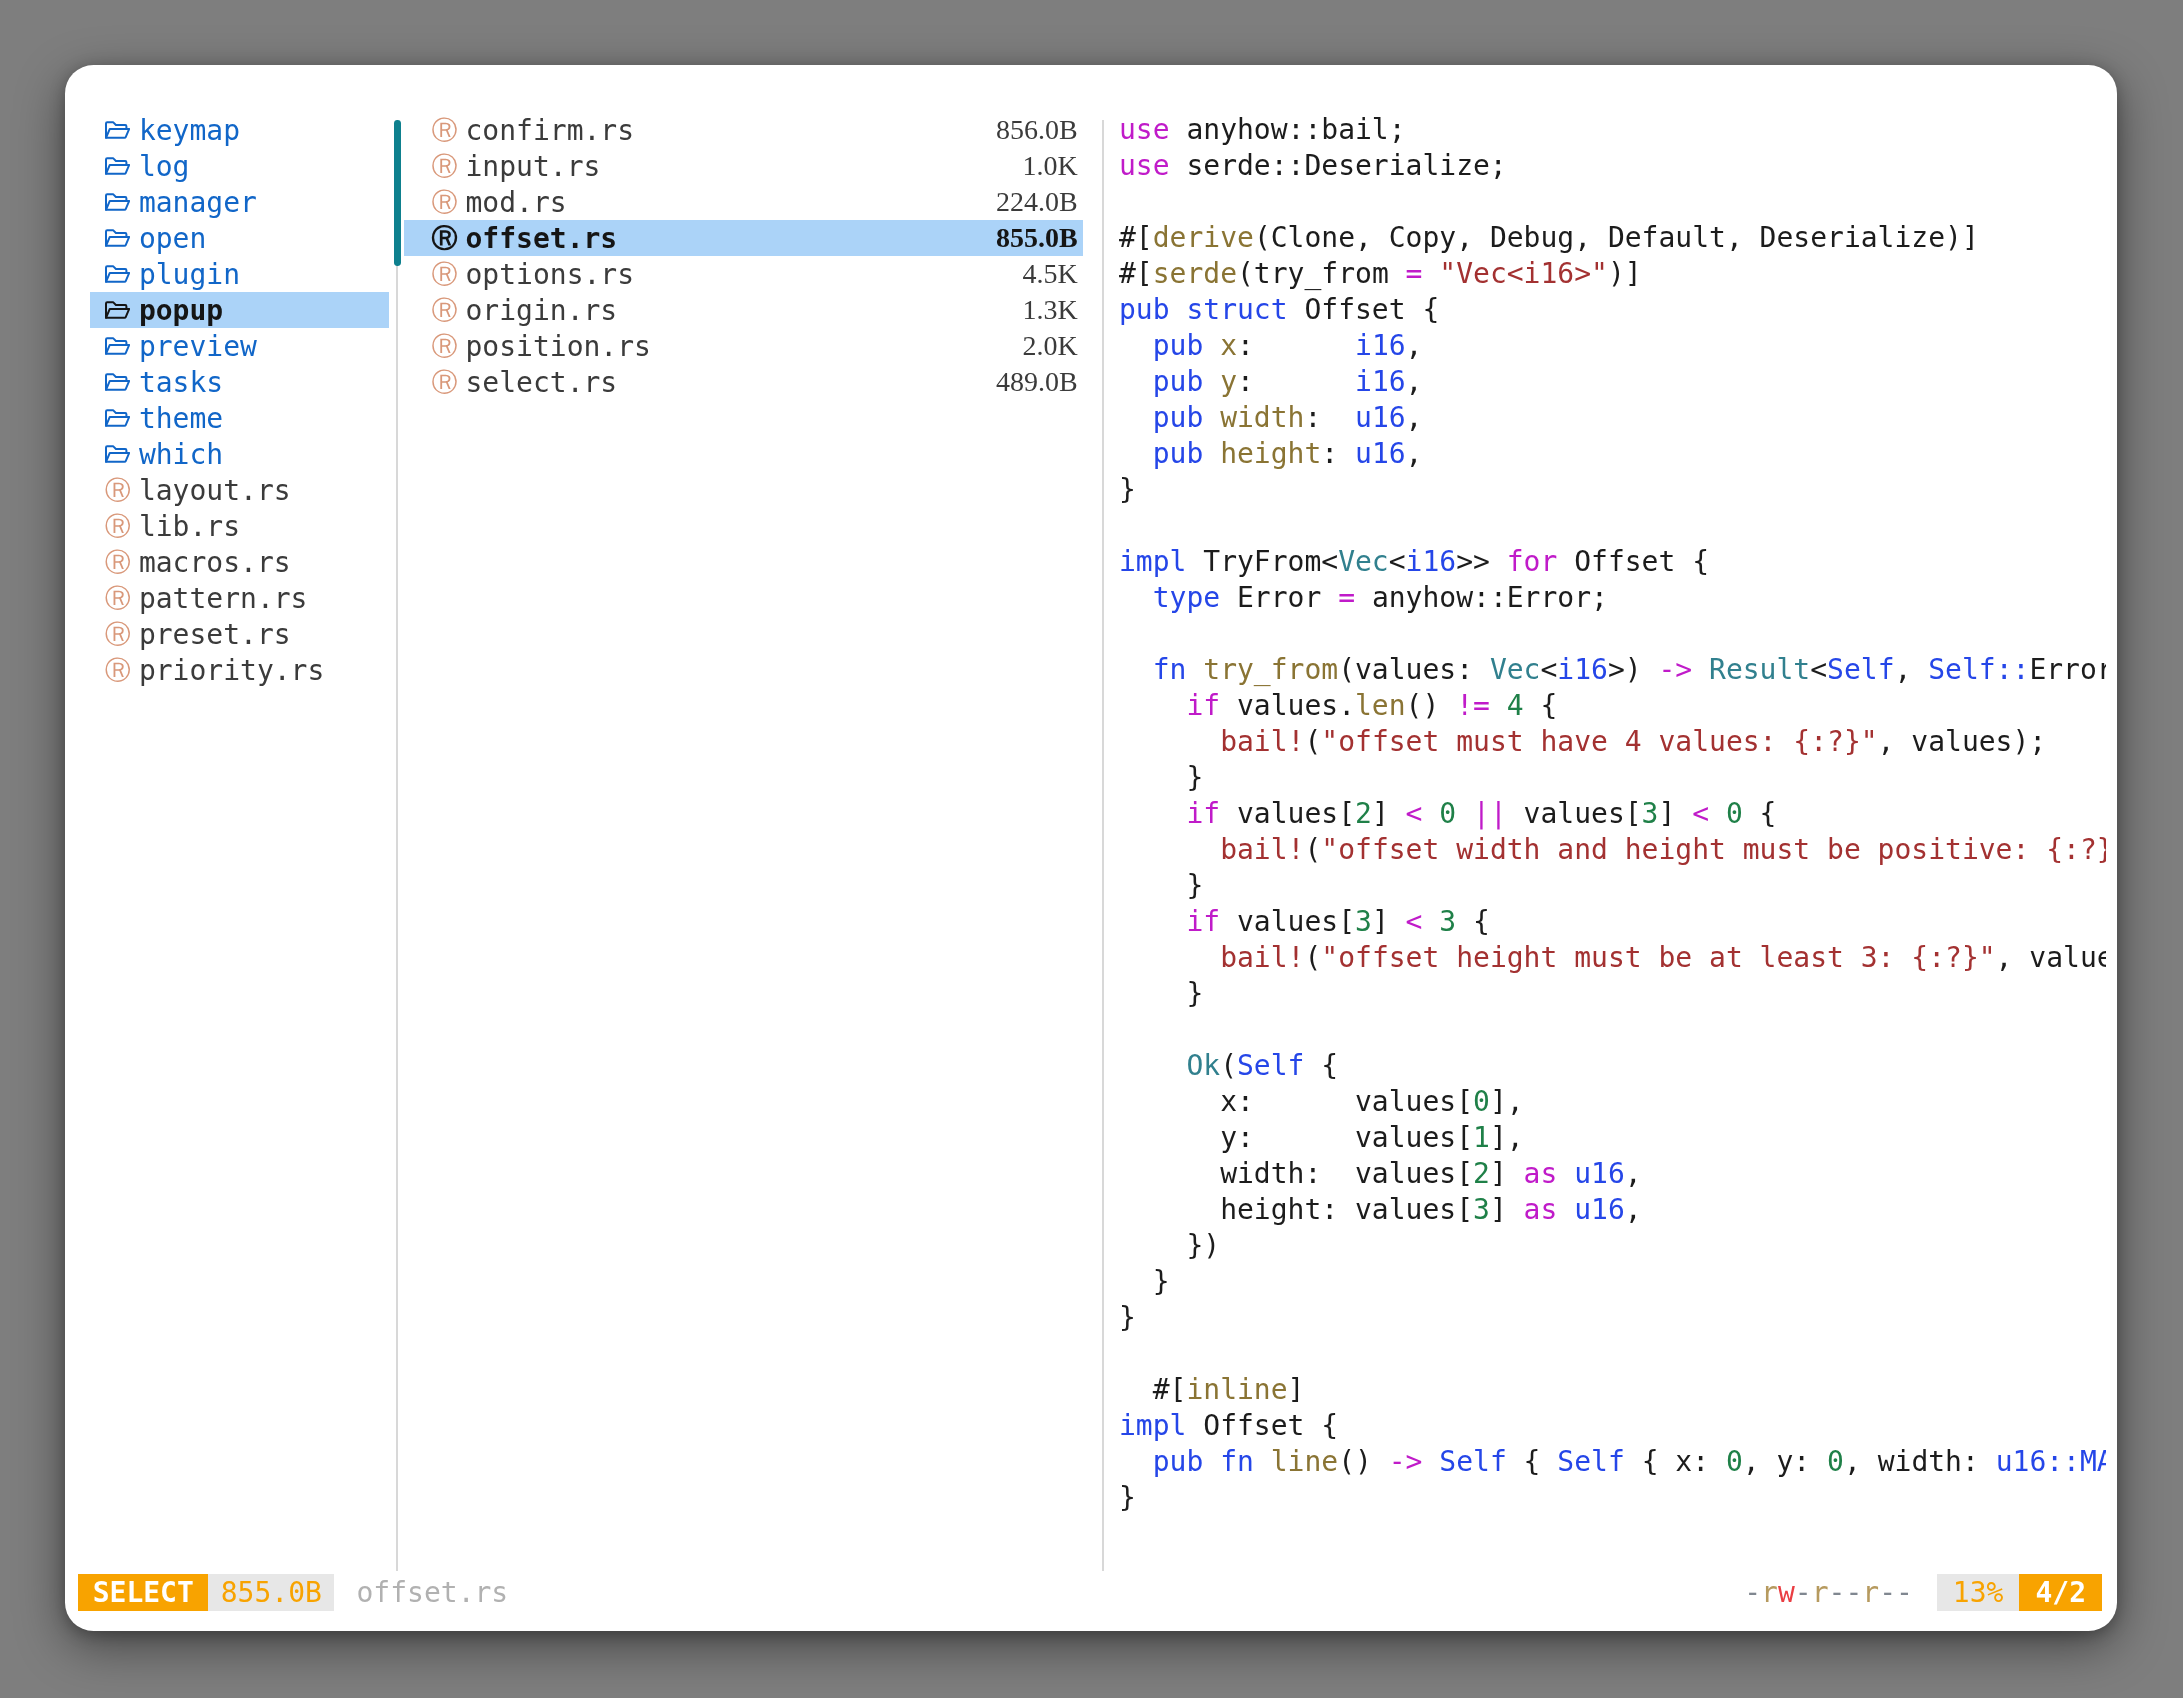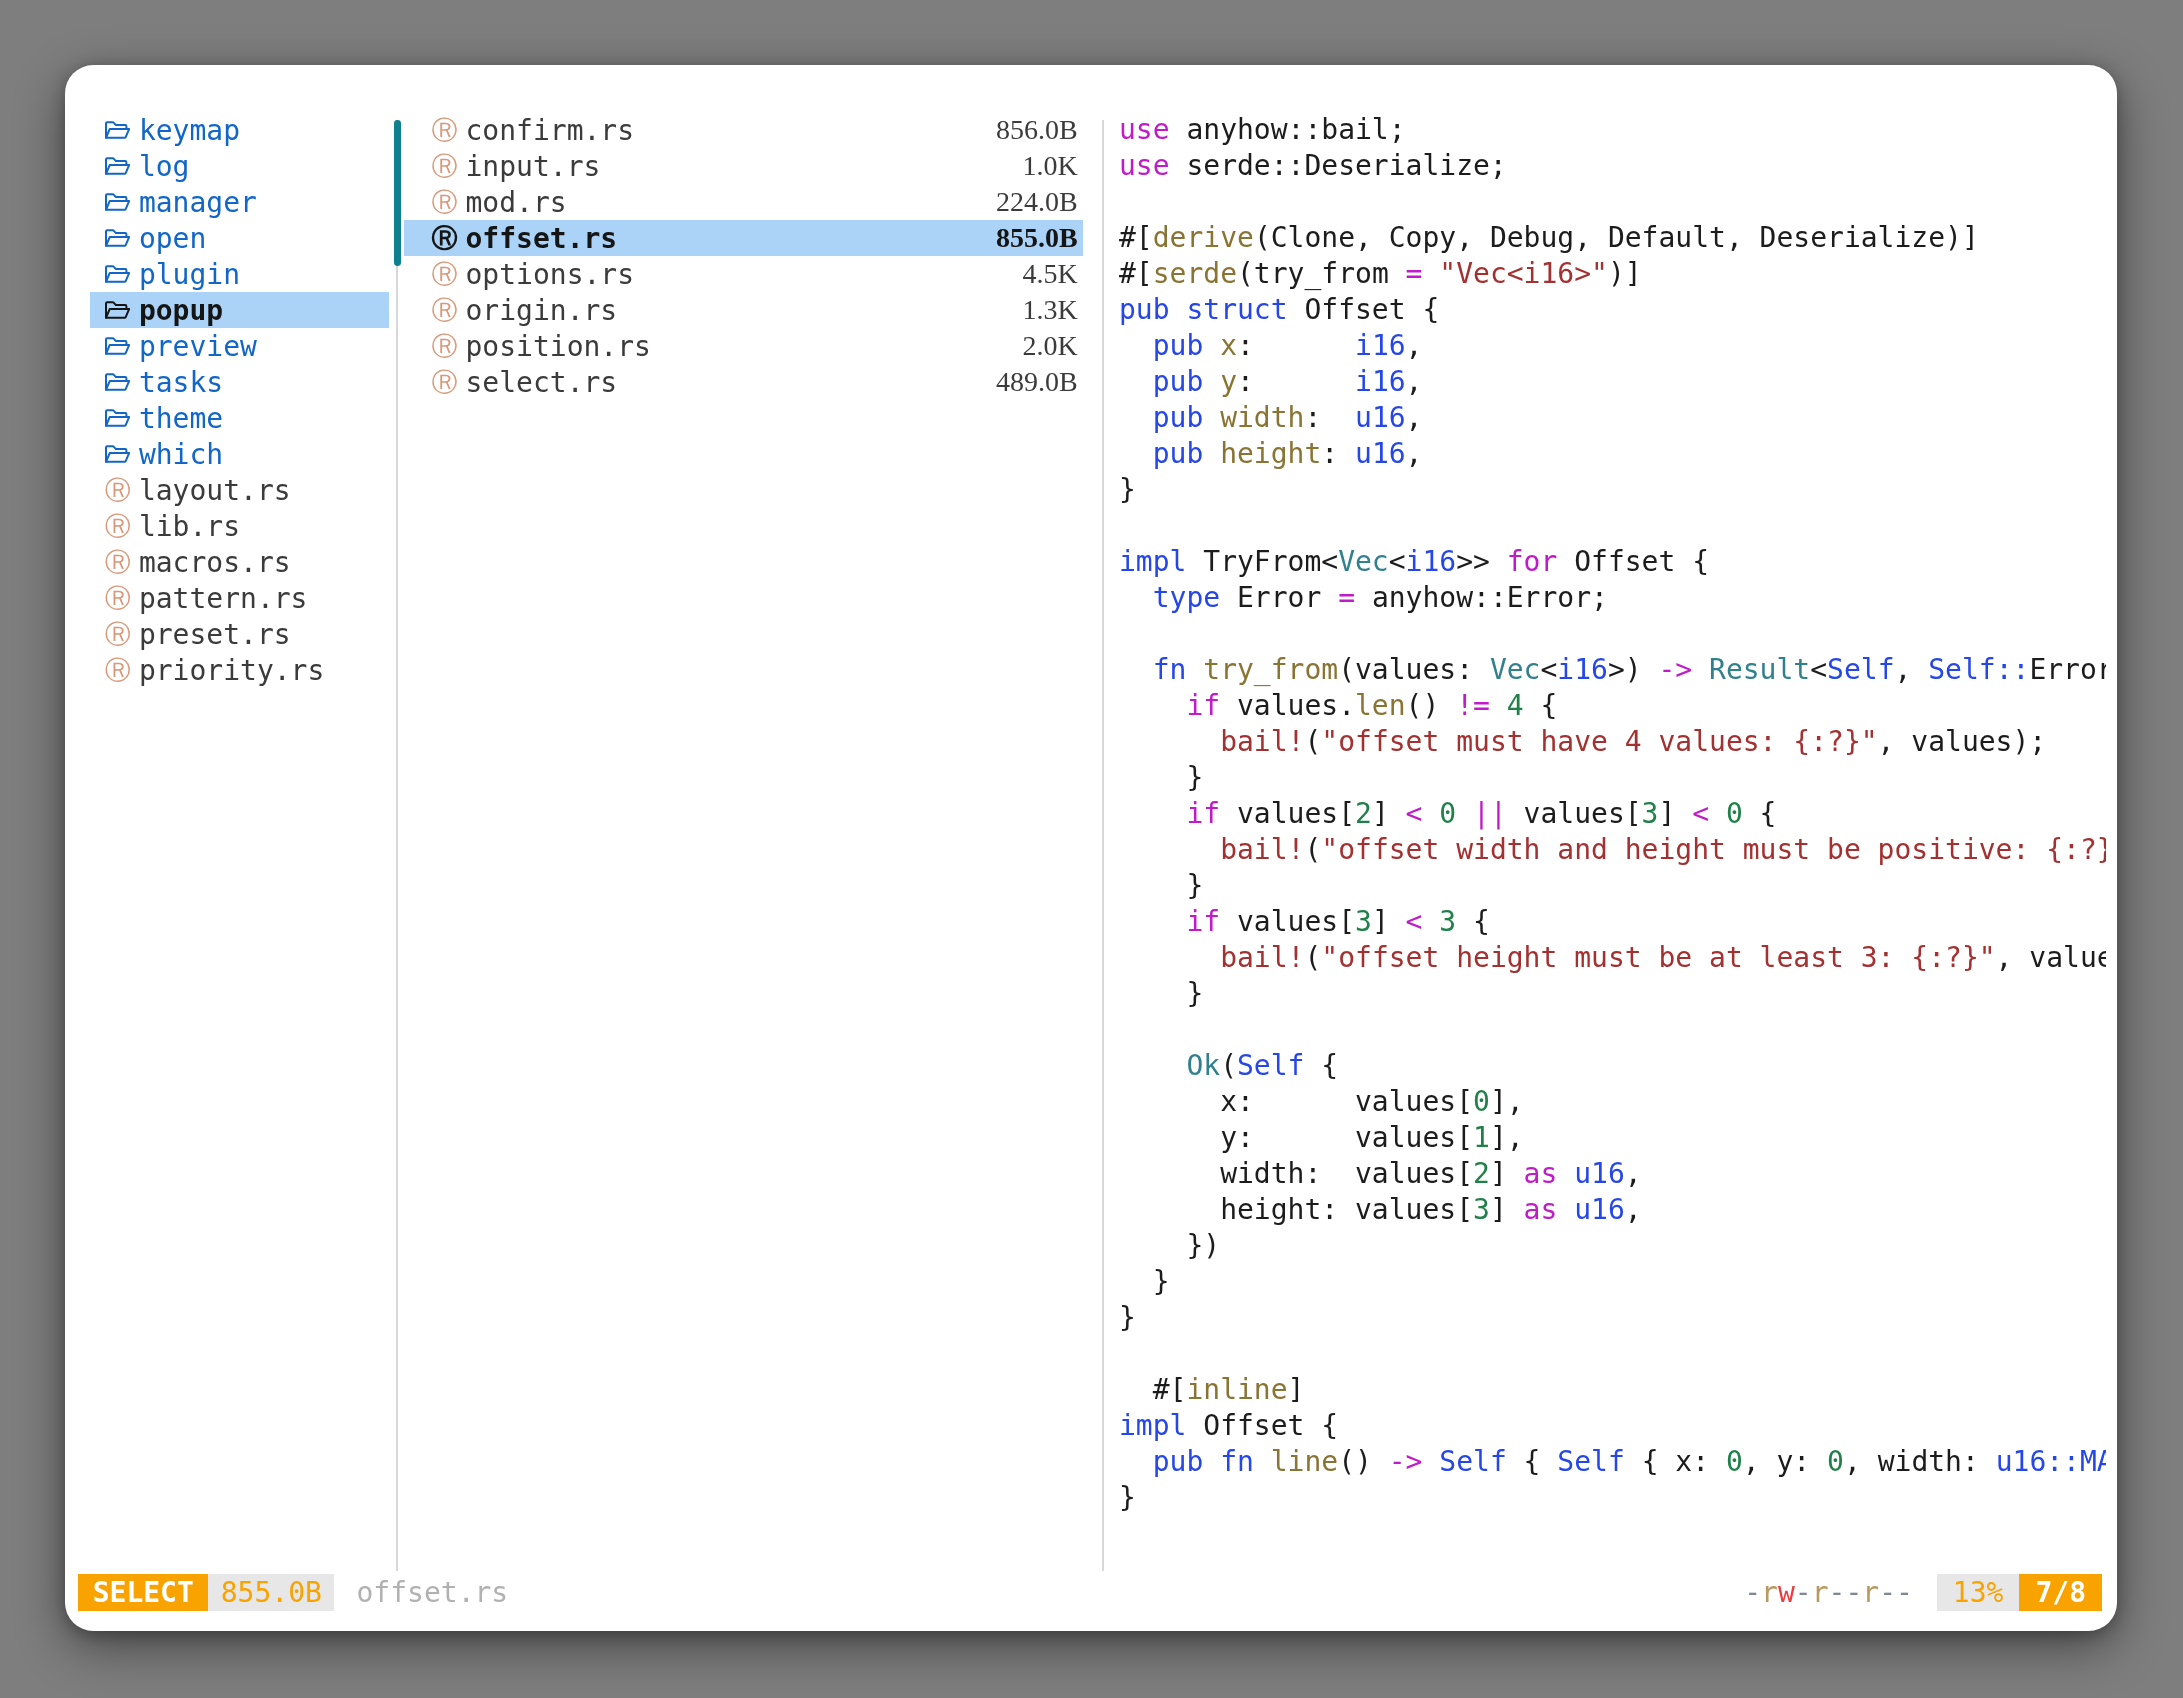--- a/index.html
+++ b/index.html
@@ -273,18 +273,18 @@
 
   <div class="statusbar">
     <div class="status-left">
       <span class="mode-badge">SELECT</span>
       <span class="size-chip">855.0B</span>
       <span class="status-filename">offset.rs</span>
     </div>
     <div class="status-right">
       <span class="perms" id="perms"><span class="pm-dim">-</span><span class="pm-read">r</span><span class="pm-write">w</span><span class="pm-dim">-</span><span class="pm-read">r</span><span class="pm-dim">--</span><span class="pm-read">r</span><span class="pm-dim">--</span></span>
       <span class="pct-chip">13%</span>
-      <span class="pos-chip">7/8</span>
+      <span class="pos-chip">4/2</span>
     </div>
   </div>
 
 </div>
 
 
 </body></html>

